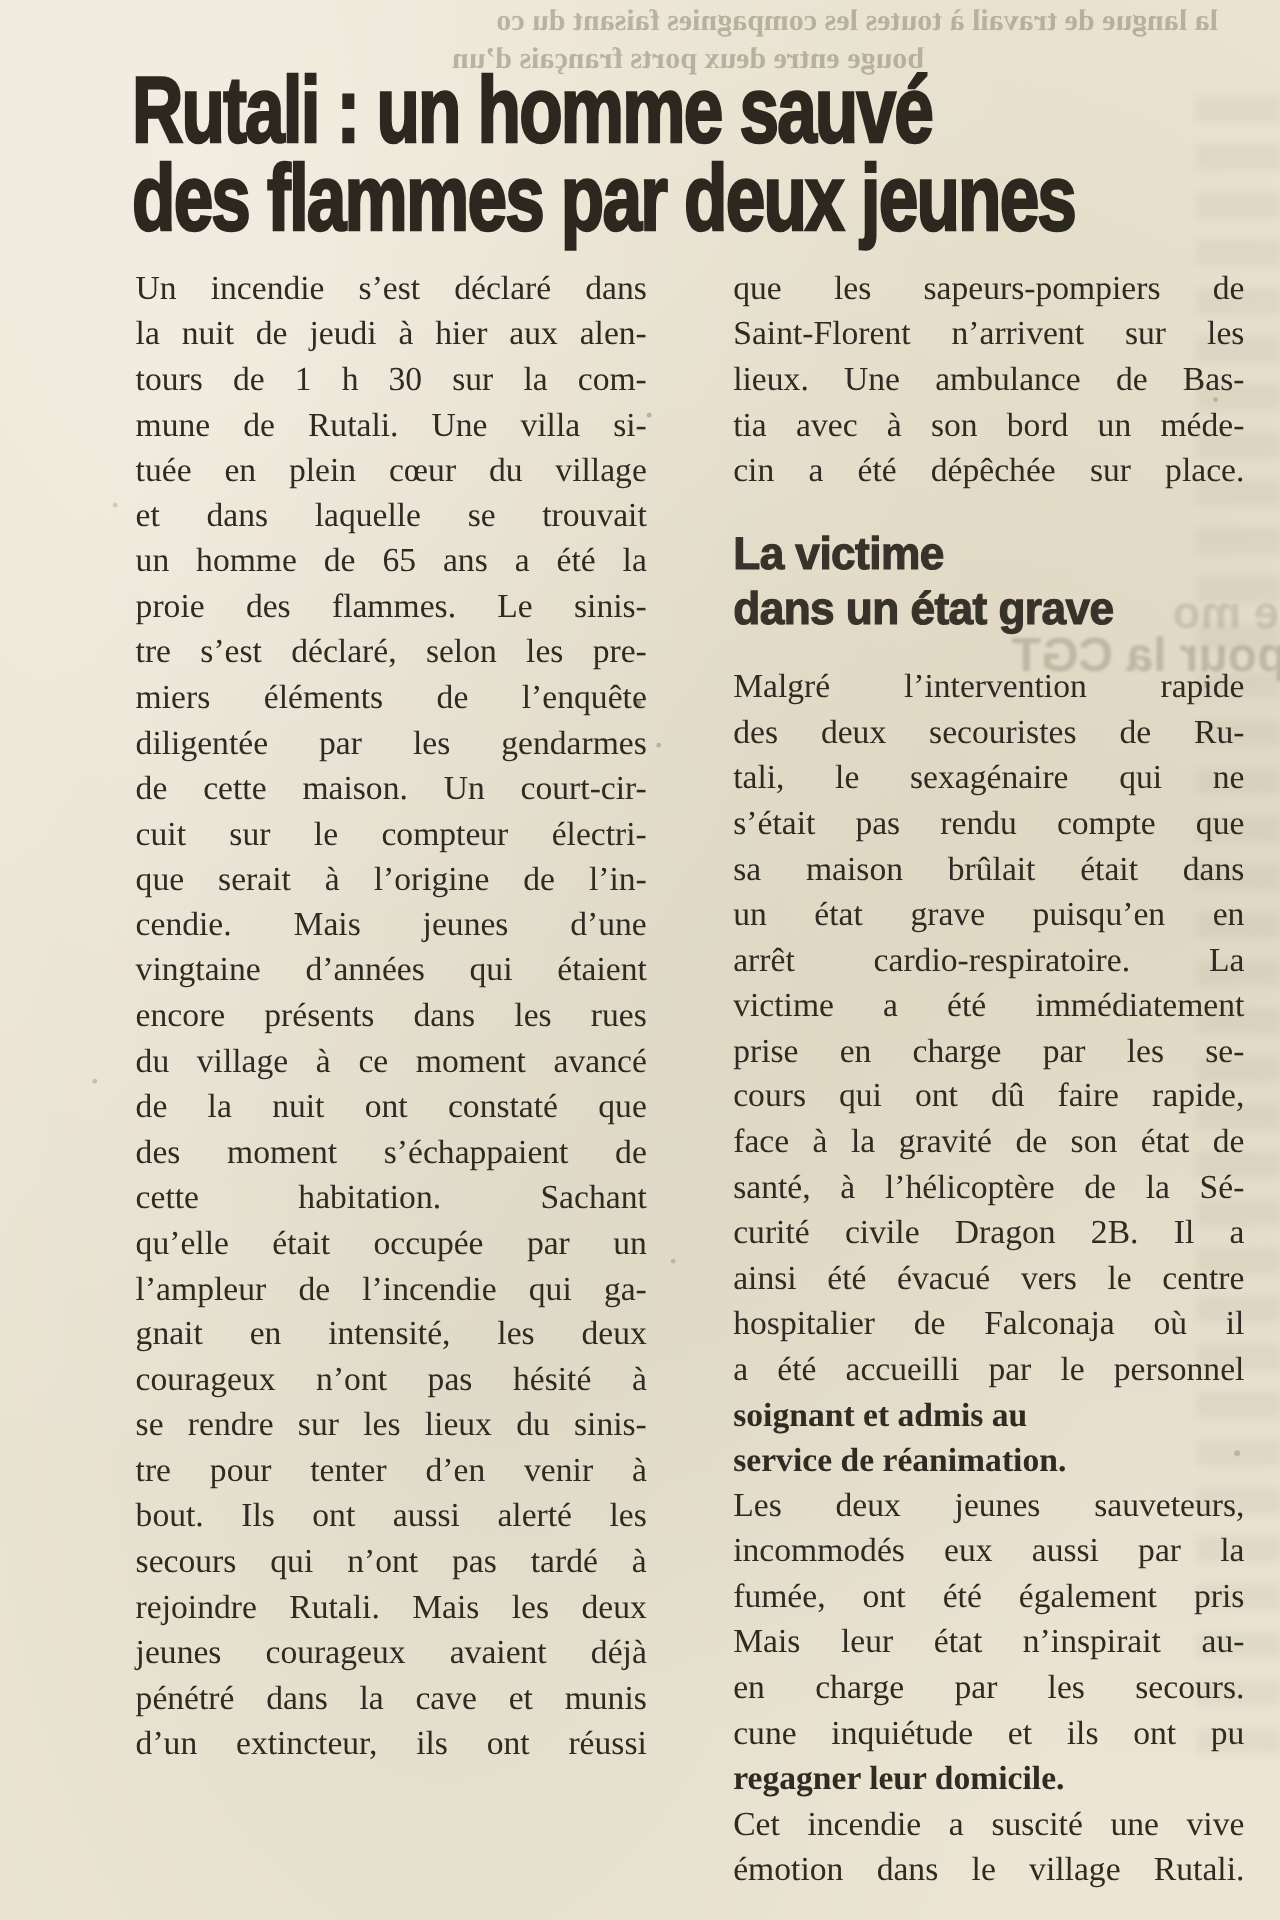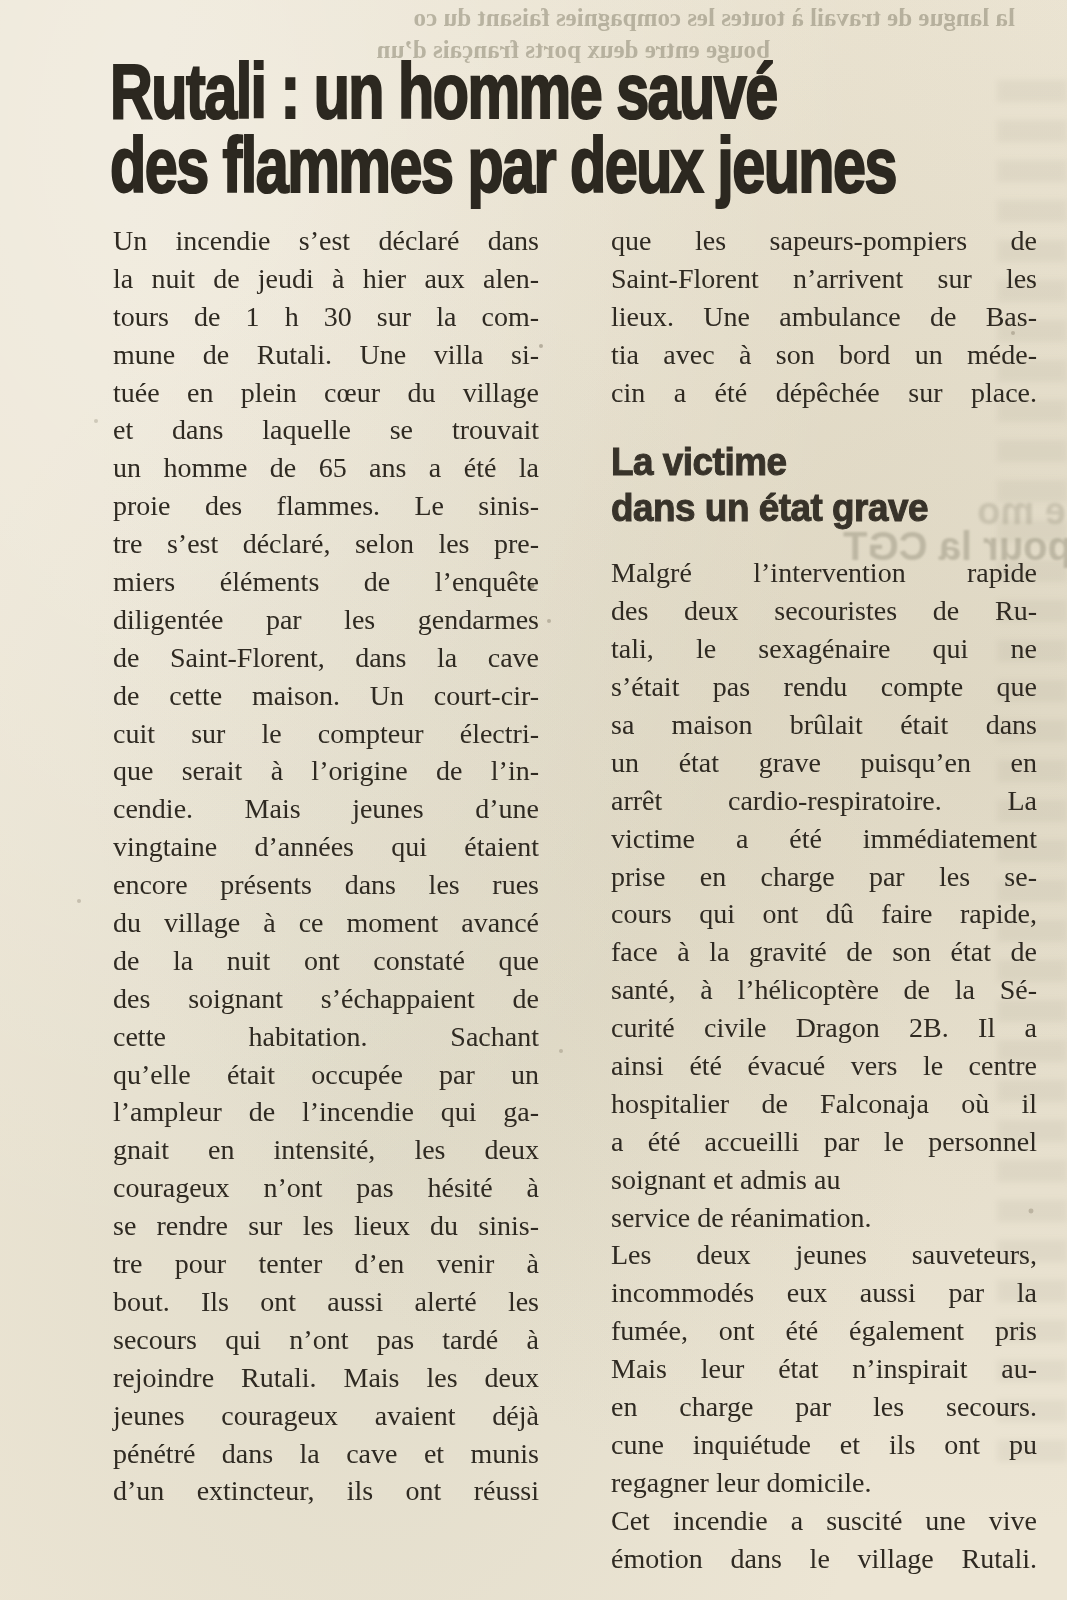--- a/index.html
+++ b/index.html
@@ -50,21 +50,21 @@
   .col{
     position:absolute;top:222px;width:426px;
     font-size:28px;line-height:37.9px;color:#2f2a22;
   }
   .col-left{left:113px;}
   .col-right{left:575px;margin-left:36px;}
   .tline{
     height:37.9px;text-align:justify;text-align-last:justify;
     white-space:nowrap;
   }
-  .tline.rag{text-align-last:left;}
+  .tline.rag{text-align-last:left;font-weight:bold;}
   
   .subhead{
     display:inline-block;margin:28px 0 23px 0;
     font-family:"Liberation Sans",sans-serif;font-weight:bold;
     font-size:38px;line-height:46px;color:#38332a;
     -webkit-text-stroke:1px #38332a;letter-spacing:-.5px;
     transform:scaleX(.97);transform-origin:left top;white-space:nowrap;
   }
   .subhead span{display:block;}
 </style>
@@ -91,30 +91,29 @@
         <div class="tline">la nuit de jeudi à hier aux alen-</div>
         <div class="tline">tours de 1 h 30 sur la com-</div>
         <div class="tline">mune de Rutali. Une villa si-</div>
         <div class="tline">tuée en plein cœur du village</div>
         <div class="tline">et dans laquelle se trouvait</div>
         <div class="tline">un homme de 65 ans a été la</div>
         <div class="tline">proie des flammes. Le sinis-</div>
         <div class="tline">tre s’est déclaré, selon les pre-</div>
         <div class="tline">miers éléments de l’enquête</div>
         <div class="tline">diligentée par les gendarmes</div>
-        <div class="tline">de Saint-Florent, dans la cave</div>
         <div class="tline">de cette maison. Un court-cir-</div>
         <div class="tline">cuit sur le compteur électri-</div>
         <div class="tline">que serait à l’origine de l’in-</div>
         <div class="tline">cendie. Mais jeunes d’une</div>
         <div class="tline">vingtaine d’années qui étaient</div>
         <div class="tline">encore présents dans les rues</div>
         <div class="tline">du village à ce moment avancé</div>
         <div class="tline">de la nuit ont constaté que</div>
-        <div class="tline">des soignant s’échappaient de</div>
+        <div class="tline">des moment s’échappaient de</div>
         <div class="tline">cette habitation. Sachant</div>
         <div class="tline">qu’elle était occupée par un</div>
         <div class="tline">l’ampleur de l’incendie qui ga-</div>
         <div class="tline">gnait en intensité, les deux</div>
         <div class="tline">courageux n’ont pas hésité à</div>
         <div class="tline">se rendre sur les lieux du sinis-</div>
         <div class="tline">tre pour tenter d’en venir à</div>
         <div class="tline">bout. Ils ont aussi alerté les</div>
         <div class="tline">secours qui n’ont pas tardé à</div>
         <div class="tline">rejoindre Rutali. Mais les deux</div>

